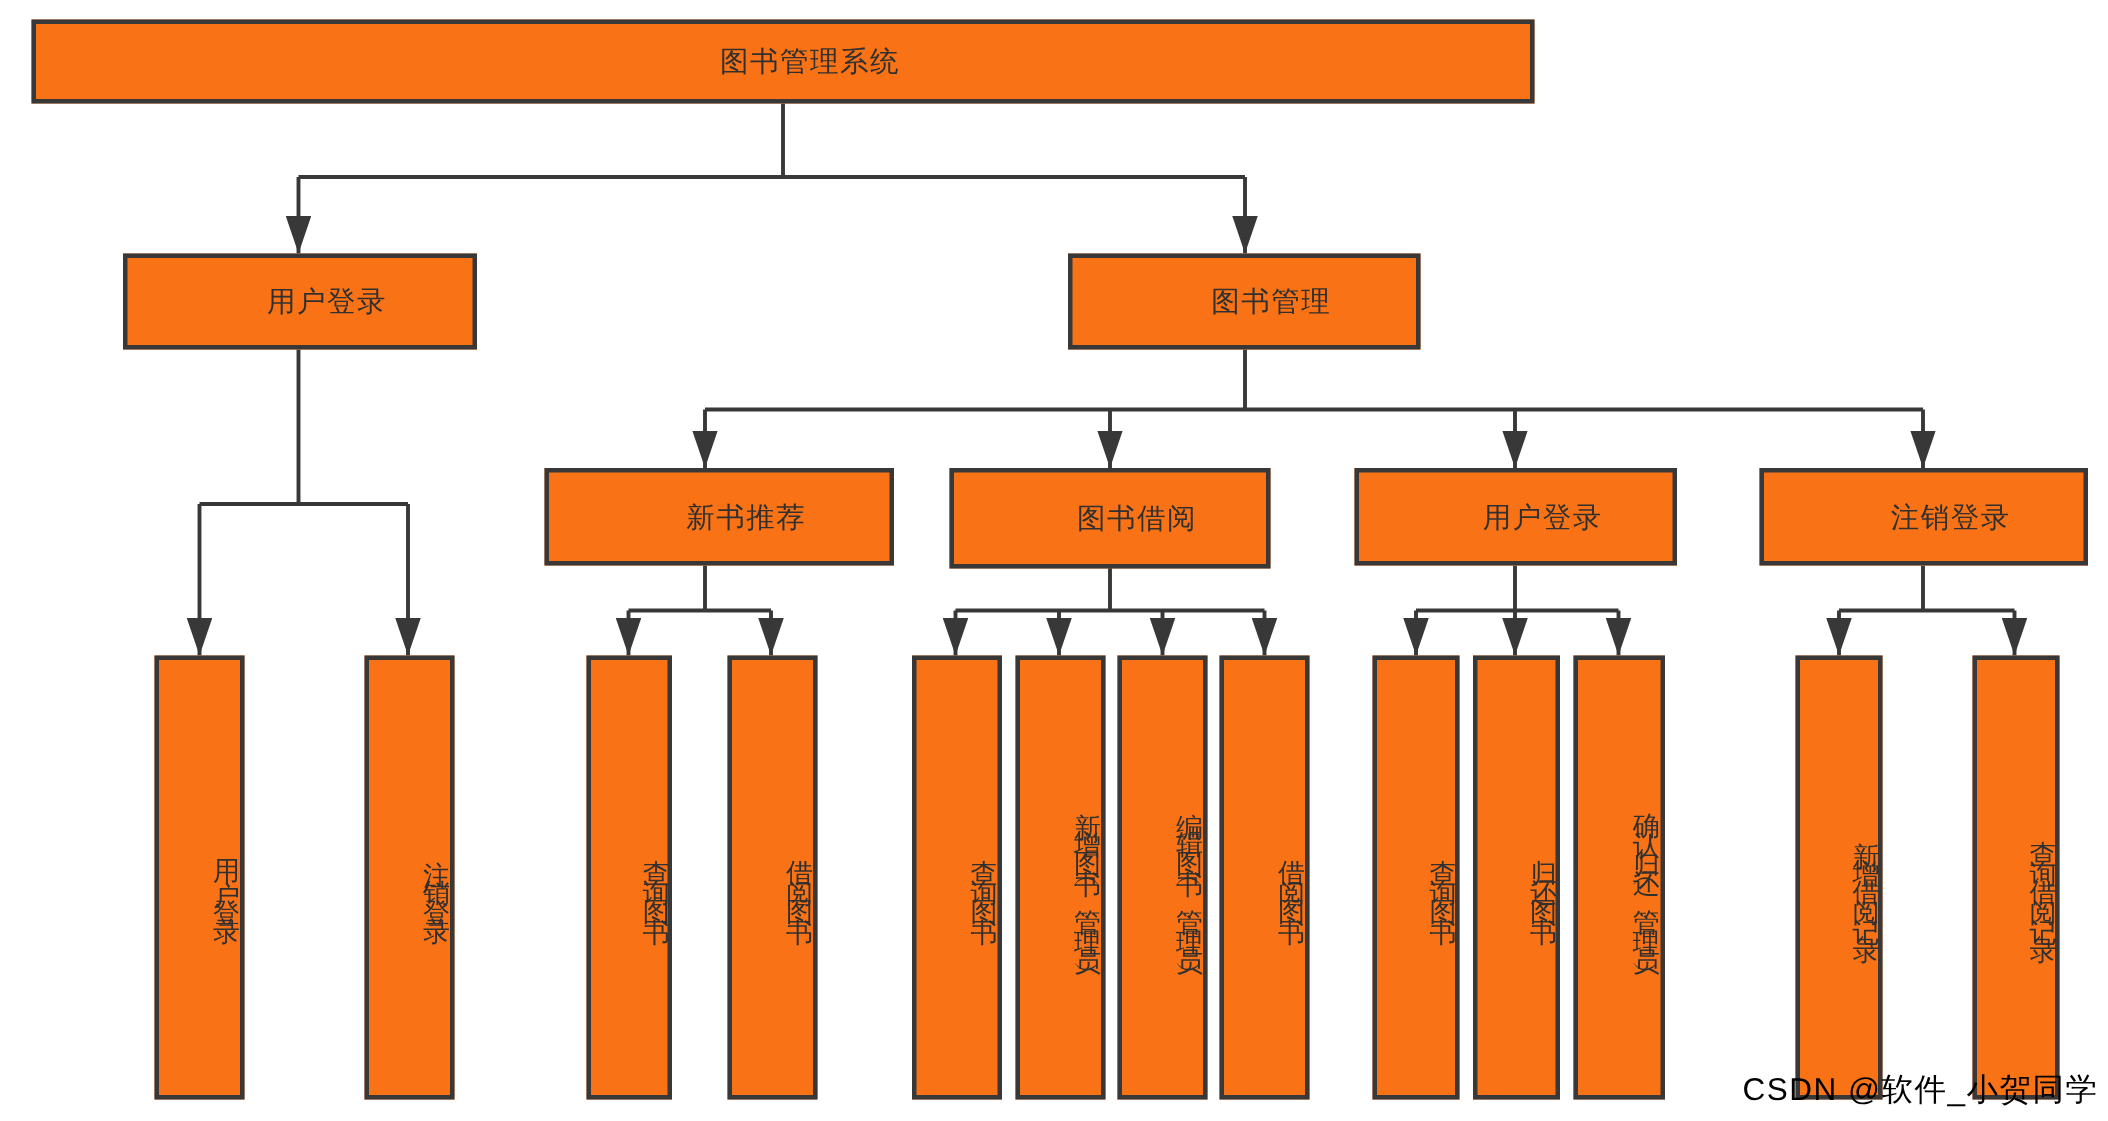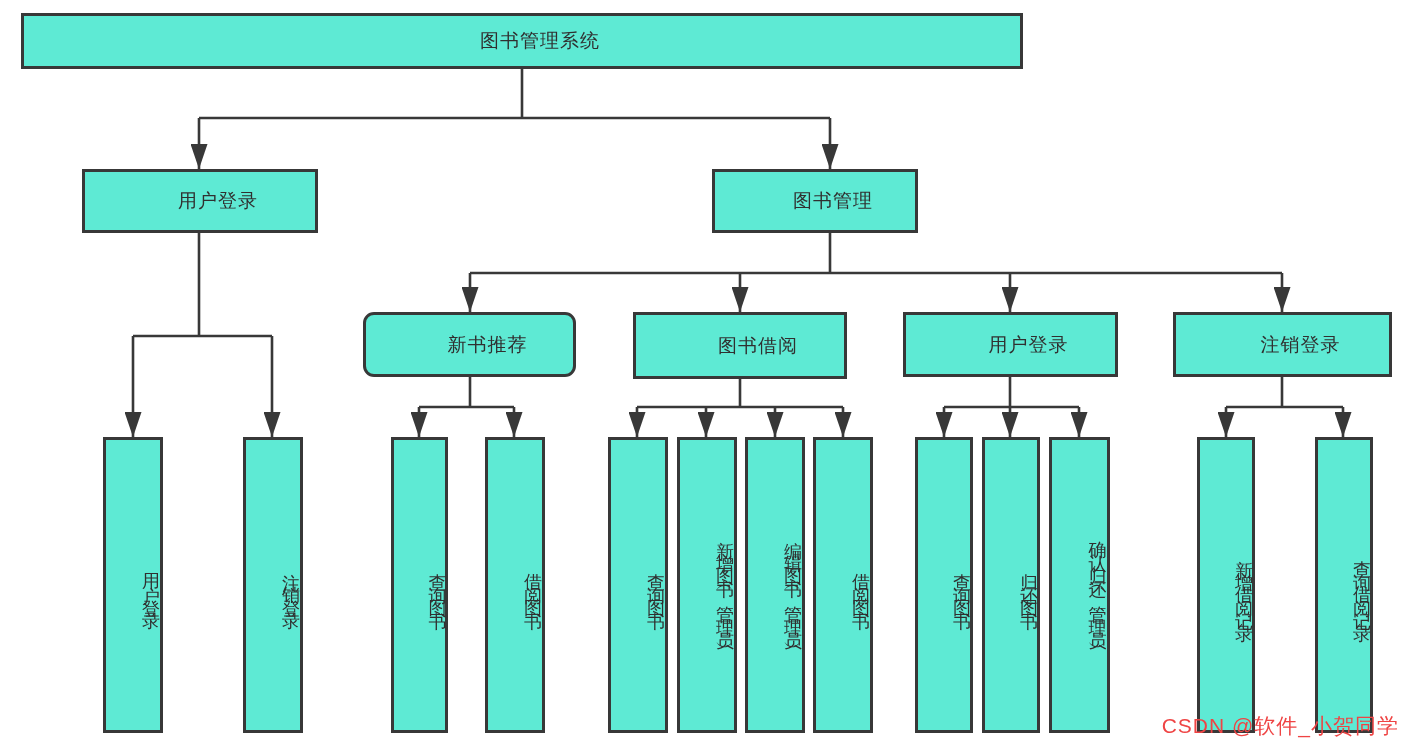--- a/index.html
+++ b/index.html
@@ -8,42 +8,42 @@
     width:1405px;height:747px;
     background:#ffffff;
     font-family:"Liberation Sans", sans-serif;
     overflow:hidden;
   }
   .wires{position:absolute;left:0;top:0;z-index:1;}
   .node{
     position:absolute;
     box-sizing:border-box;
     border:3px solid #383838;
-    background:#5eead4;
+    background:#f97316;
     display:flex;align-items:center;justify-content:center;
     color:#303030;
     z-index:2;
     padding-left:36px;
   }
   .h-label{font-size:19px;letter-spacing:1px;white-space:nowrap;}
   .leaf{width:60px;top:437px;height:296px;}
   .v-label{
     writing-mode:vertical-rl;
     line-height:1;
     font-size:18px;
     letter-spacing:13px;
     white-space:nowrap;
     color:#303030;
   }
   .watermark{
     position:absolute;
     right:6px;bottom:7px;
     z-index:3;
     font-size:21px;
-    color:#ef4444;
+    color:#000000;
     letter-spacing:1px;
     white-space:nowrap;
   }
 </style>
 </head>
 <body>
 
 <div class="stage">
 
   <svg class="wires" width="1405" height="747" viewBox="0 0 1405 747">
@@ -96,25 +96,25 @@
     </g>
   </svg>
 
   <div class="node" style="left:21px;top:13px;width:1002px;height:56px;">
     <span class="h-label">图书管理系统</span>
   </div>
 
   <div class="node" style="left:82px;top:169px;width:236px;height:64px;">
     <span class="h-label">用户登录</span>
   </div>
-  <div class="node" style="left:712px;top:169px;width:206px;height:64px;align-items:center;">
+  <div class="node" style="left:712px;top:169px;width:235px;height:64px;align-items:center;">
     <span class="h-label">图书管理</span>
   </div>
 
-  <div class="node" style="left:363px;top:312px;width:213px;height:65px;border-radius:11px;">
+  <div class="node" style="left:363px;top:312px;width:233px;height:65px;">
     <span class="h-label">新书推荐</span>
   </div>
   <div class="node" style="left:633px;top:312px;width:214px;height:67px;">
     <span class="h-label">图书借阅</span>
   </div>
   <div class="node" style="left:903px;top:312px;width:215px;height:65px;">
     <span class="h-label">用户登录</span>
   </div>
   <div class="node" style="left:1173px;top:312px;width:219px;height:65px;">
     <span class="h-label">注销登录</span>

